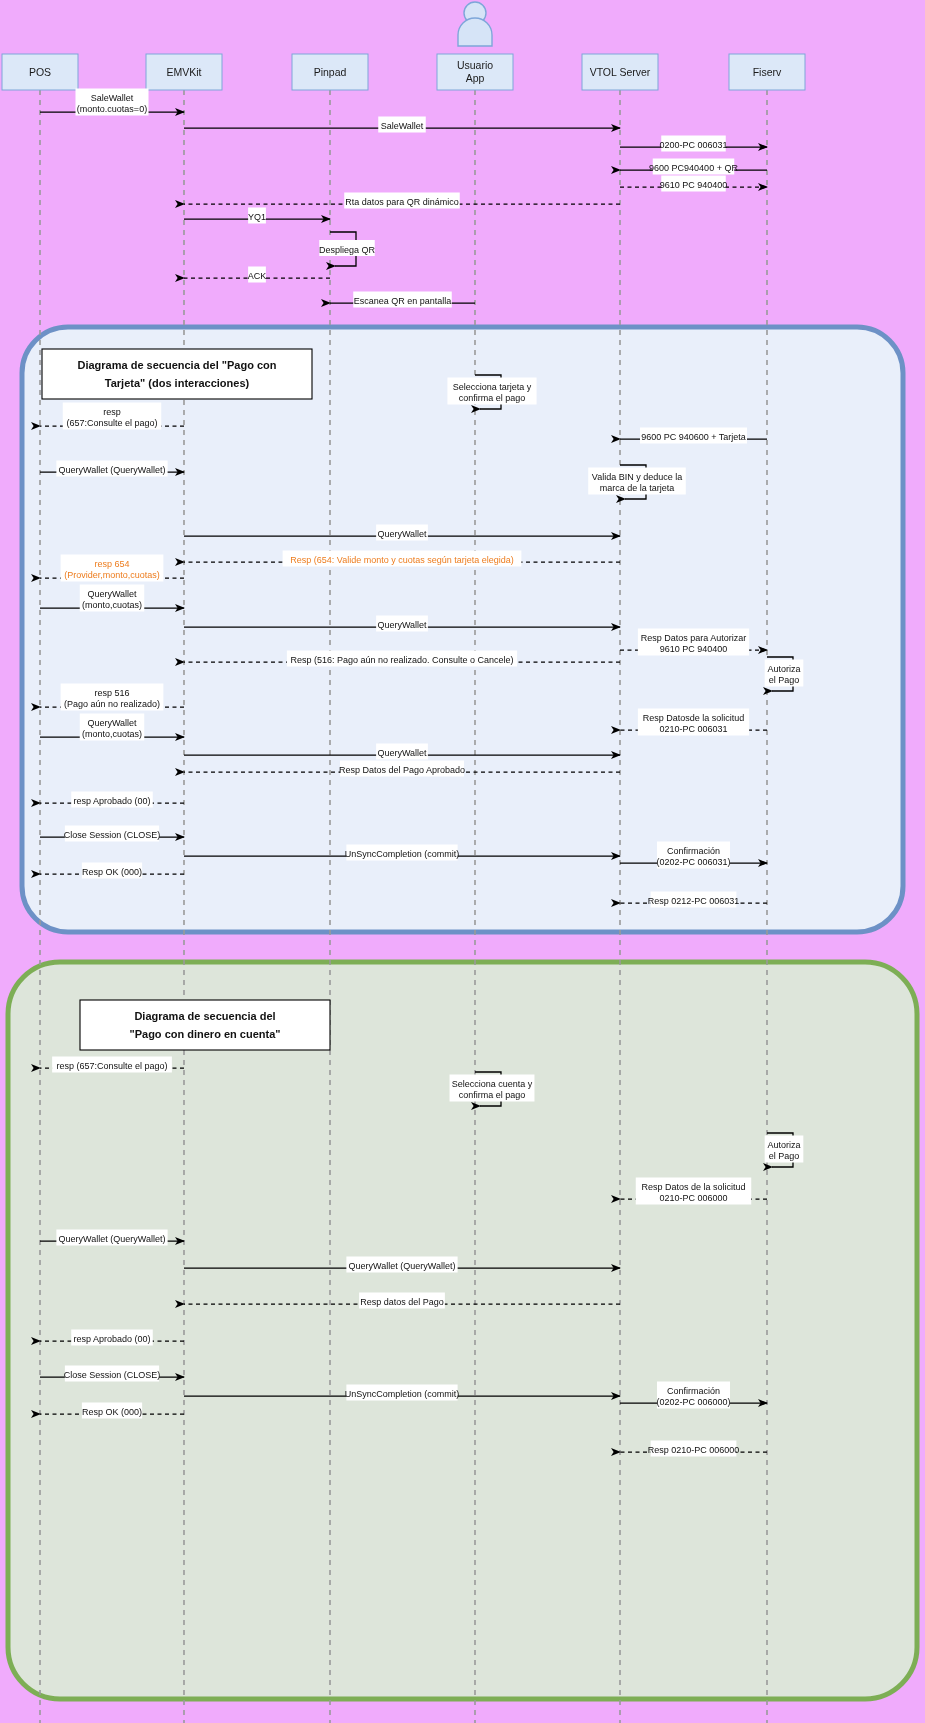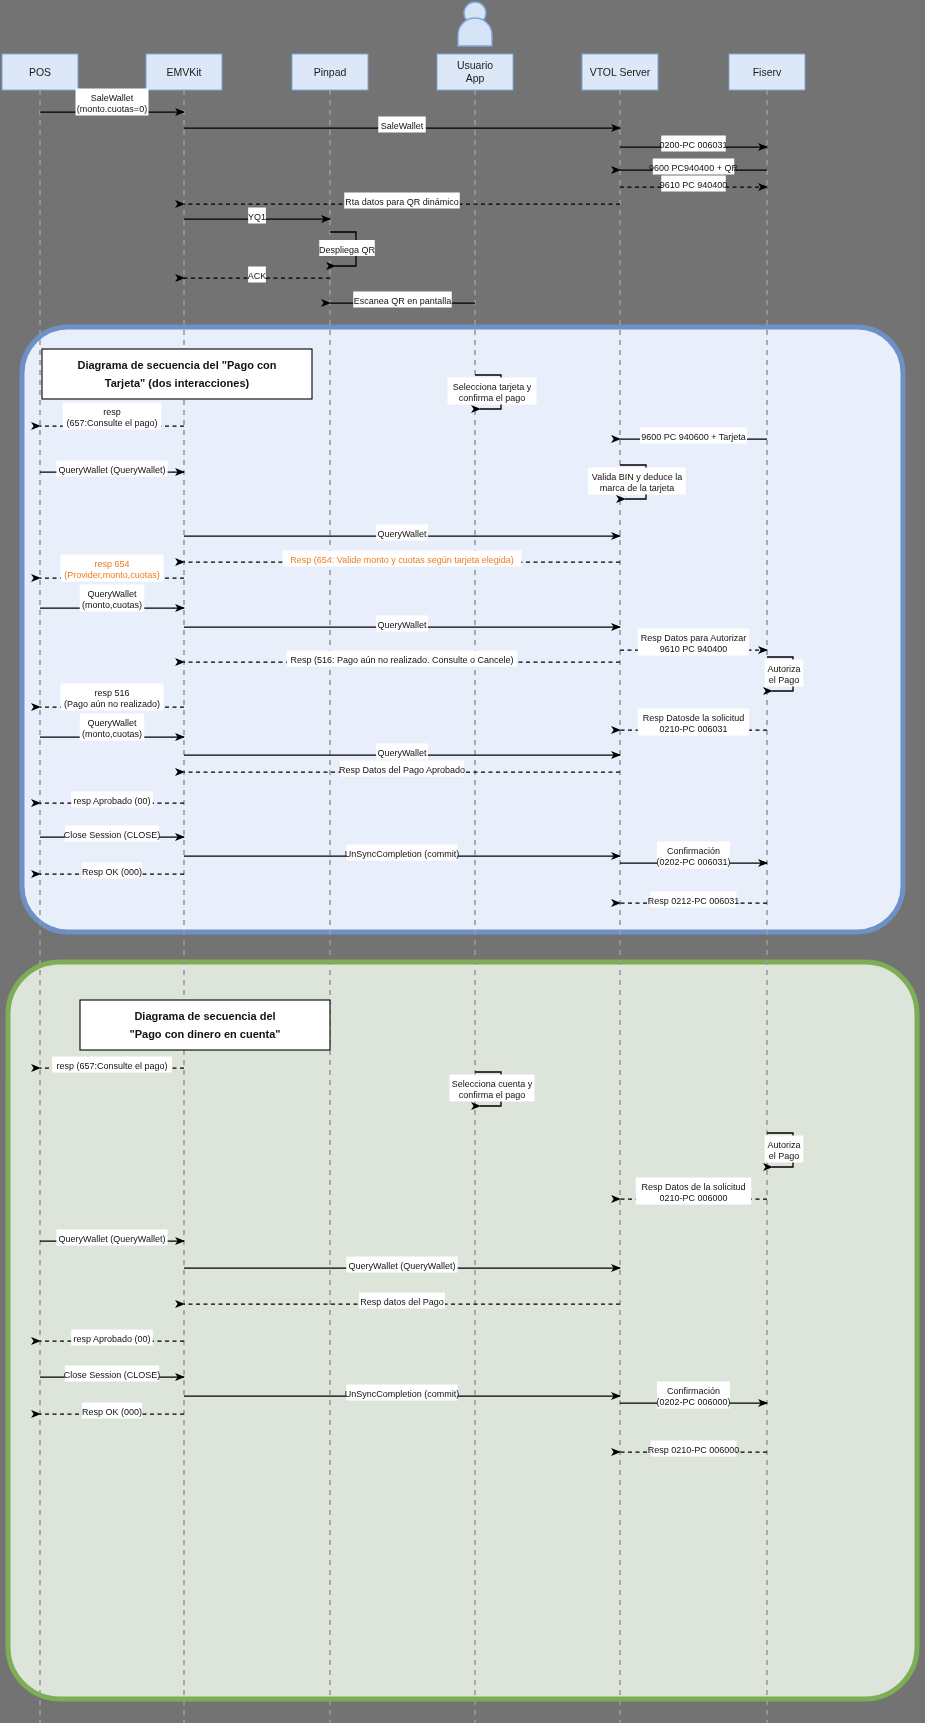--- a/index.html
+++ b/index.html
@@ -1,17 +1,17 @@
 <!DOCTYPE html>
 <html><head>
 <meta charset="utf-8">
 <style>
   html,body{margin:0;padding:0;background:#ffffff;}
   body{font-family:"Liberation Sans", sans-serif;}
-  #stage{position:relative;width:925px;height:1723px;background:#737373;overflow:hidden;}
+  #stage{position:relative;width:925px;height:1723px;background:#f0abfc;overflow:hidden;}
   svg{display:block;}
   .lbl{font-family:"Liberation Sans", sans-serif;font-size:9px;fill:#111;}
   .lbl-box{font-family:"Liberation Sans", sans-serif;font-size:10.5px;fill:#1a1a1a;}
   .lbl-orange{fill:#ED7D1F;}
   .title-txt{font-family:"Liberation Sans", sans-serif;font-size:11px;font-weight:bold;fill:#111;}
 </style>
 </head>
 <body>
 
 <div id="stage">

